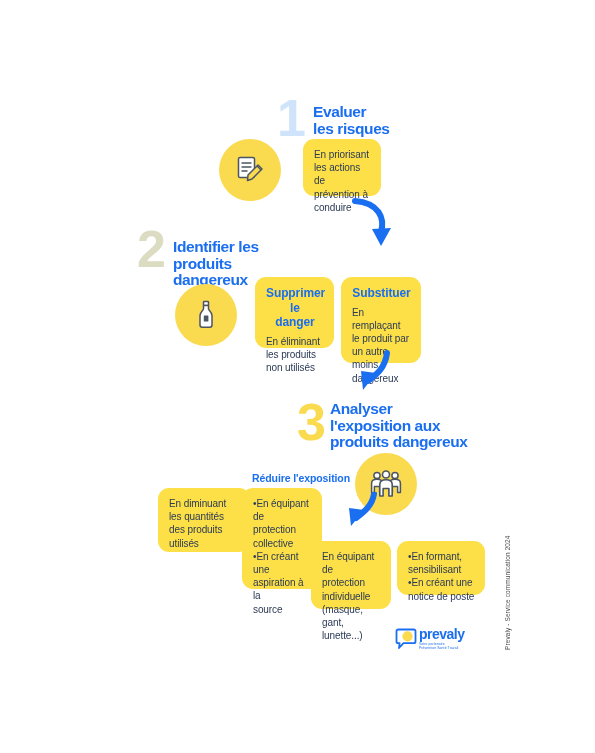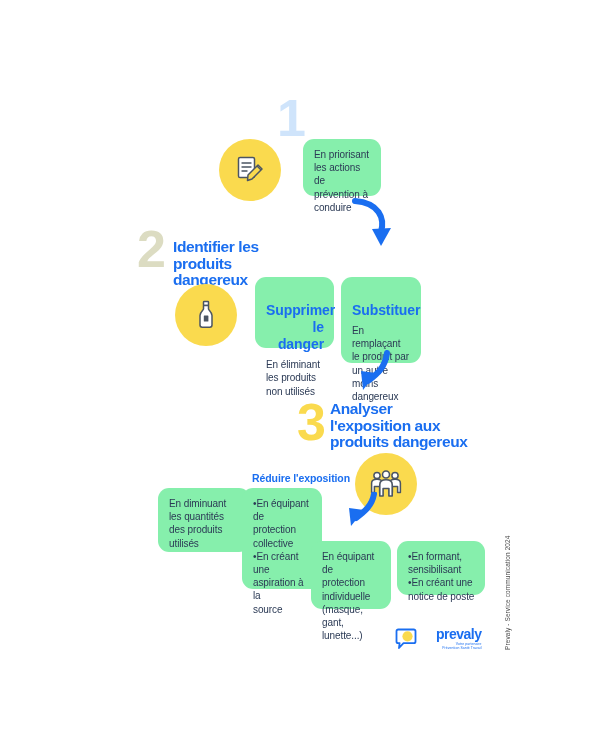--- a/index.html
+++ b/index.html
@@ -41,32 +41,32 @@
   .circle-icon {
     position: absolute;
     border-radius: 50%;
     background: #fada4e;
     display: flex;
     align-items: center;
     justify-content: center;
   }
   .card {
     position: absolute;
-    background: #86efac;
+    background: #fde047;
     border-radius: 11px;
     box-sizing: border-box;
     padding: 9px 10px 9px 11px;
   }
   .card-title {
     color: #1a6ef0;
     font-weight: bold;
-    font-size: 14px;
+    font-size: 12px;
     line-height: 1.22;
-    text-align: right;
-    margin: 16px 0 5px 0;
+    text-align: center;
+    margin: 0 0 5px 0;
     letter-spacing: -0.1px;
   }
   .card-body {
     color: #2b3a55;
     font-size: 10px;
     line-height: 1.32;
     letter-spacing: -0.1px;
     white-space: pre-line;
   }
   .group-title {
@@ -86,22 +86,21 @@
     font-size: 6.5px;
     letter-spacing: 0.1px;
     white-space: nowrap;
     transform-origin: left top;
     transform: rotate(-90deg);
   }
   .logo {
     position: absolute;
     display: flex;
     align-items: center;
-    gap: 19px;
-    text-align: right;
+    gap: 2px;
   }
   .logo-word {
     color: #1a6ef0;
     font-weight: bold;
     font-size: 14px;
     letter-spacing: -0.5px;
     line-height: 1;
   }
   .logo-tag {
     color: #1a6ef0;
@@ -117,20 +116,22 @@
     justify-content: center;
   }
 </style>
 </head>
 <body>
 
 <div id="canvas">
 
   <div class="num" style="left:277px; top:92px; font-size:52px; color:#cfe4fb;">1</div>
 
+  <div class="step-title" style="left:313px; top:104px; white-space:pre-line;">Evaluer
+les risques</div>
 
   <div class="circle-icon" style="left:219px; top:139px; width:62px; height:62px;">
     <svg width="34" height="34" viewBox="0 0 34 34">
       <rect x="5.5" y="4.5" width="16" height="20" rx="1.6" fill="#ffffff" stroke="#4b5563" stroke-width="1.5"></rect>
       <line x1="9" y1="10" x2="18" y2="10" stroke="#4b5563" stroke-width="1.4" stroke-linecap="round"></line>
       <line x1="9" y1="14" x2="18" y2="14" stroke="#4b5563" stroke-width="1.4" stroke-linecap="round"></line>
       <line x1="9" y1="18" x2="14" y2="18" stroke="#4b5563" stroke-width="1.4" stroke-linecap="round"></line>
       <path d="M15 22 L25 12 L29 16 L19 26 L14.5 27.5 Z" fill="#fada4e" stroke="#4b5563" stroke-width="1.5" stroke-linejoin="round"></path>
       <line x1="24" y1="13" x2="28" y2="17" stroke="#4b5563" stroke-width="1.3"></line>
     </svg>

